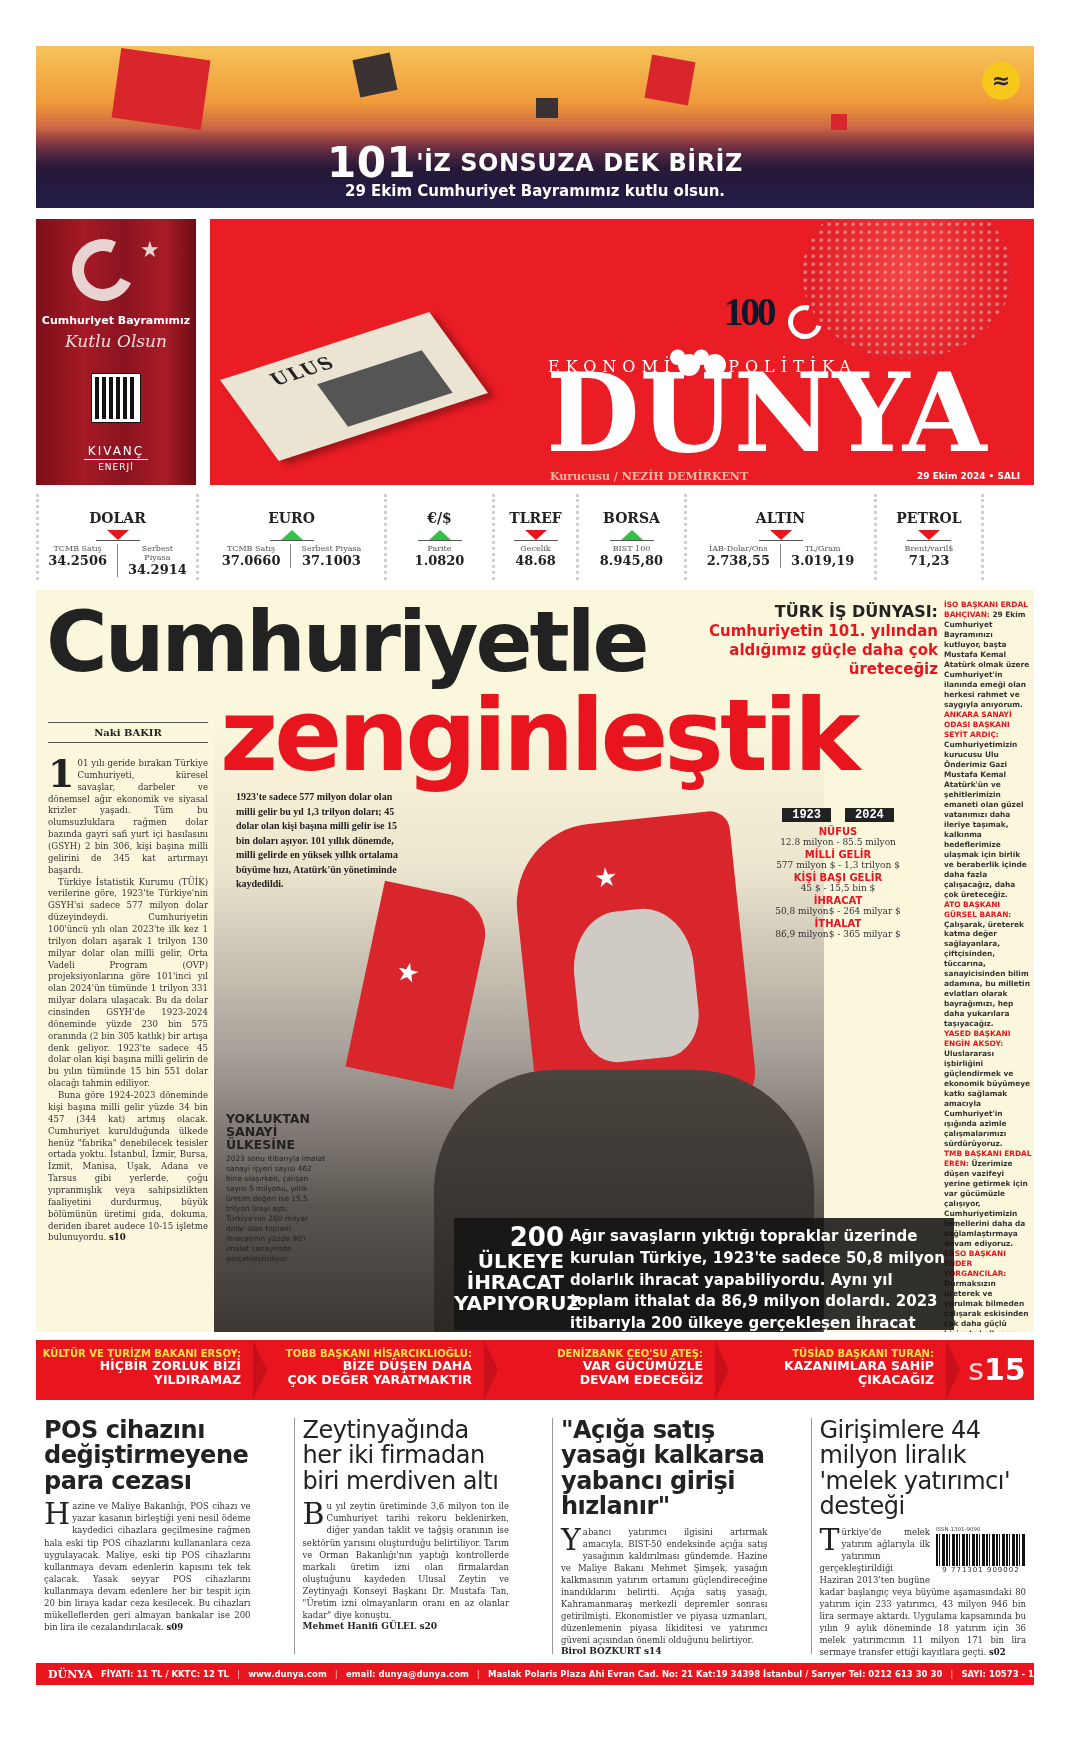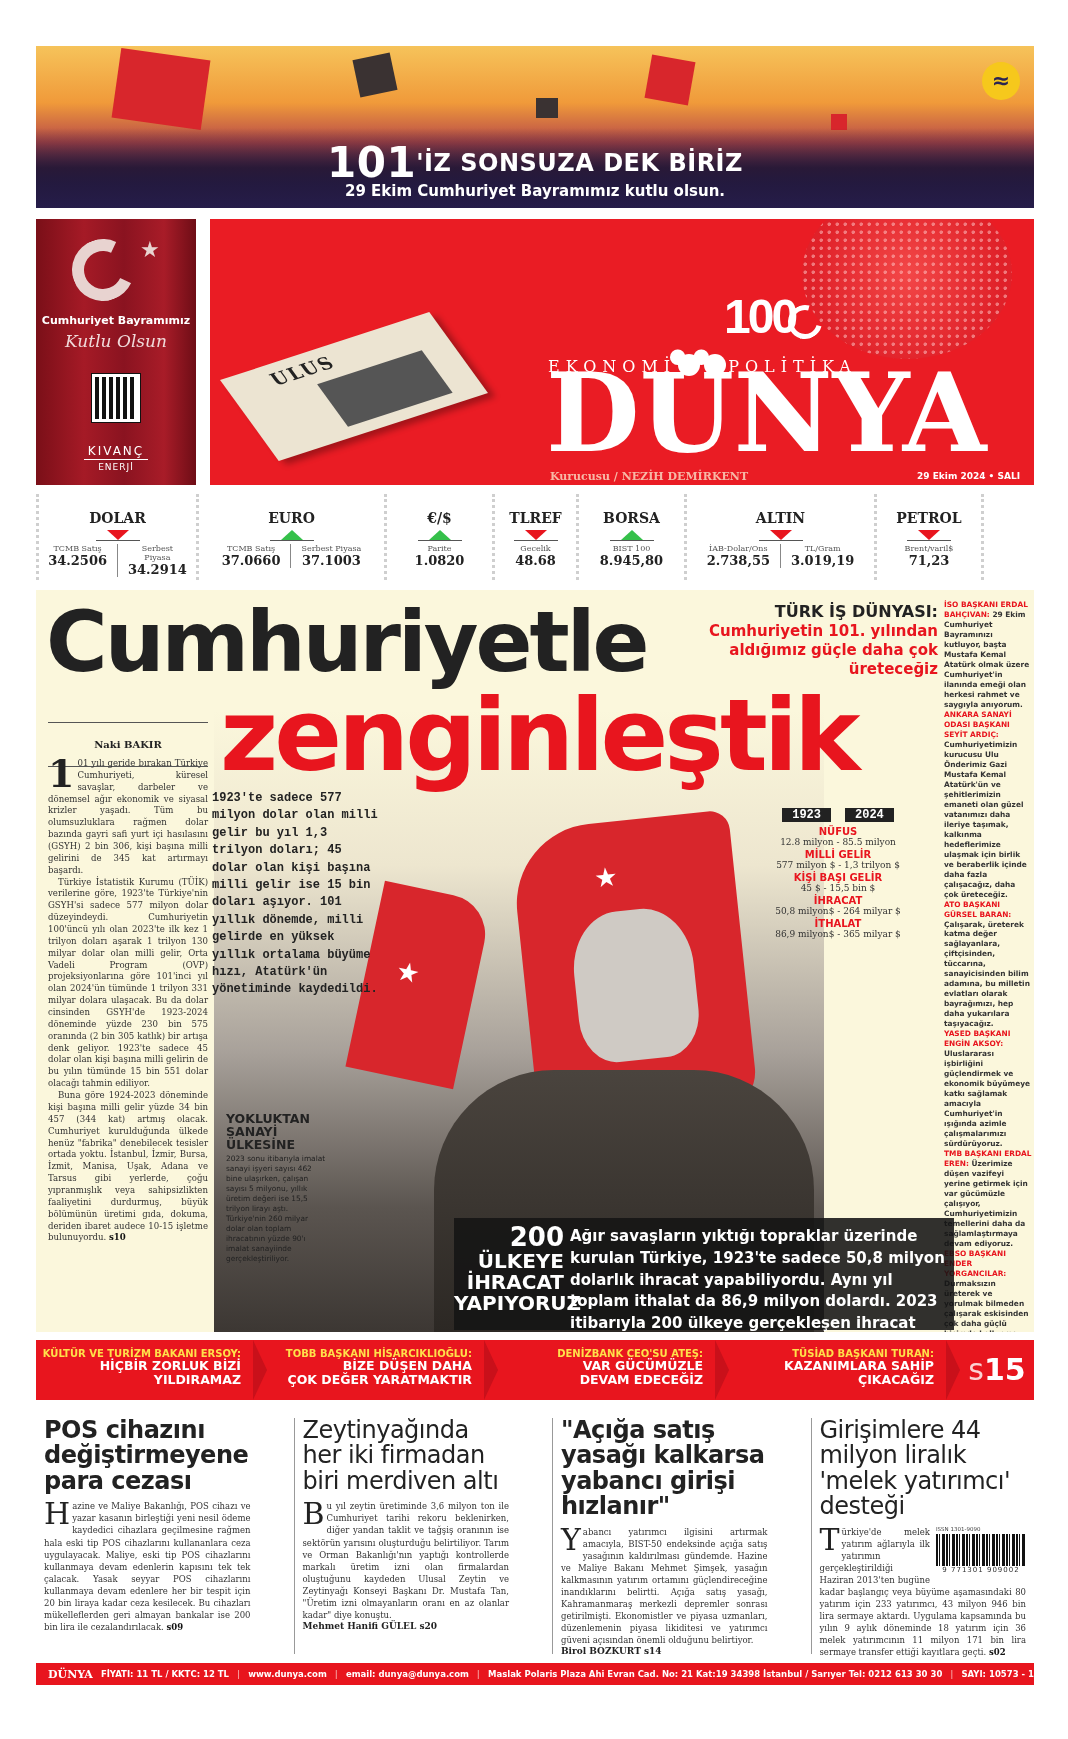--- a/index.html
+++ b/index.html
@@ -30,21 +30,21 @@
   .side-ad .brand2 { position: absolute; left: 0; right: 0; top: 243px; font-size: 9px; font-weight: normal; letter-spacing: 1px; }
   .side-ad .rule { position: absolute; left: 48px; right: 48px; top: 240px; height: 1px; background: #fff; }
 
   
   .masthead { position: absolute; left: 210px; top: 219px; width: 824px; height: 266px; background: #ea1c24; overflow: hidden; }
   .globe { position: absolute; right: 22px; top: -30px; width: 210px; height: 170px; border-radius: 50%;
     background: radial-gradient(circle at 40% 40%, rgba(255,200,200,0.55) 0 1.5px, transparent 2px) 0 0/8px 8px, radial-gradient(circle, #f44a4a 0%, #e0222a 70%); opacity: 0.95; }
   .newspaper { position: absolute; left: 34px; top: 120px; width: 220px; height: 95px; background: #ece4d2; transform: rotate(-18deg) skewX(18deg); box-shadow: 4px 6px 6px rgba(0,0,0,0.3); }
   .newspaper .np-title { position: absolute; left: 44px; top: 6px; font-family: "DejaVu Serif", serif; font-weight: bold; font-size: 18px; color: #222; letter-spacing: 2px; }
   .newspaper .np-photo { position: absolute; left: 80px; top: 34px; width: 110px; height: 50px; background: #555; }
-  .hundred { position: absolute; left: 514px; top: 70px; font-family: Liberation Sans, sans-serif; font-weight: bold; font-size: 48px; color: #ffffff; letter-spacing: -3px; }
+  .hundred { position: absolute; left: 514px; top: 70px; font-family: Liberation Serif, serif; font-weight: bold; font-size: 39px; color: #0f172a; letter-spacing: -3px; }
   .hundred-cres { position: absolute; left: 578px; top: 86px; width: 34px; height: 34px; border-radius: 50%; border: 5px solid #fff; border-right-color: transparent; transform: rotate(-30deg); }
   .ekonomi { position: absolute; left: 338px; top: 135px; font-family: "DejaVu Serif", serif; color: #fff; font-size: 16px; letter-spacing: 6px; }
   .ekonomi .dots { display: inline-block; width: 22px; height: 22px; background: #fff; border-radius: 50%; vertical-align: -4px; margin: 0 2px; }
   .dunya-logo { position: absolute; left: 336px; top: 140px; font-family: "DejaVu Serif", serif; font-weight: bold; color: #fff; font-size: 108px; letter-spacing: 0px; line-height: 1; }
   .founder { position: absolute; left: 340px; top: 251px; font-family: "DejaVu Serif", serif; font-size: 11px; color: #f7b8a6; font-weight: bold; }
   .issue-date { position: absolute; right: 14px; top: 252px; font-family: "DejaVu Sans", sans-serif; font-size: 9px; color: #fff; font-weight: bold; }
 
   
   .market { position: absolute; left: 36px; top: 494px; width: 998px; height: 86px; display: flex; }
   .mk { position: relative; text-align: center; border-left: 3px dotted #cfcfcf; }
@@ -67,28 +67,28 @@
   .flag { position: absolute; background: #d8262c; }
   .flag .st { position: absolute; color: #fff; font-size: 26px; font-family: "DejaVu Sans", sans-serif; }
   .portrait { position: absolute; background: #cfcac4; border-radius: 40% 40% 30% 30%; }
 
   .headline1 { position: absolute; left: 10px; top: 10px; font-family: "DejaVu Sans", sans-serif; font-weight: bold; font-size: 84px; color: #222; letter-spacing: -3px; line-height: 1; }
   .headline2 { position: absolute; left: 184px; top: 96px; font-family: "DejaVu Sans", sans-serif; font-weight: bold; font-size: 100px; color: #e8151e; letter-spacing: -4px; line-height: 1; }
 
   .turk-kicker { position: absolute; left: 600px; top: 12px; width: 302px; text-align: right; font-family: "DejaVu Sans", sans-serif; font-weight: bold; font-size: 16px; color: #222; }
   .turk-head { position: absolute; left: 600px; top: 32px; width: 302px; text-align: right; font-family: "DejaVu Sans", sans-serif; font-weight: bold; font-size: 15px; color: #e8151e; line-height: 1.25; }
 
-  .byline { position: absolute; left: 12px; top: 132px; width: 160px; border-top: 1px solid #555; border-bottom: 1px solid #555; text-align: center; padding: 16px 0; font-family: "DejaVu Serif", serif; font-weight: bold; font-size: 10px; }
+  .byline { position: absolute; left: 12px; top: 132px; width: 160px; border-top: 1px solid #555; border-bottom: 1px solid #555; text-align: center; padding: 4px 0; font-family: "DejaVu Serif", serif; font-weight: bold; font-size: 10px; }
   .body-col { position: absolute; left: 12px; top: 168px; width: 160px; font-family: "DejaVu Serif", serif; font-size: 8.6px; line-height: 1.38; color: #333; text-align: justify; }
   .body-col .drop { float: left; font-size: 38px; line-height: 0.85; margin-right: 3px; font-weight: bold; color: #222; }
   .body-col p { text-indent: 10px; }
   .body-col p:first-child { text-indent: 0; }
   .ref { font-weight: bold; color: #111; }
 
-  .deck { position: absolute; left: 176px; top: 200px; width: 172px; font-family: Liberation Mono, monospace; font-weight: bold; font-size: 12px; line-height: 1.45; color: #222; }
+  .deck { position: absolute; left: 200px; top: 200px; width: 172px; font-family: Liberation Serif, serif; font-weight: bold; font-size: 10px; line-height: 1.45; color: #222; }
 
   .stats { position: absolute; left: 716px; top: 218px; width: 172px; text-align: center; z-index: 2; }
   .years { display: flex; justify-content: center; gap: 14px; margin-bottom: 4px; position: relative; }
   .years span { background: #222; color: #fff; font-family: Liberation Mono, monospace; font-weight: bold; font-size: 12px; padding: 0 10px; }
   .stat-label { font-family: "DejaVu Sans", sans-serif; font-weight: bold; font-size: 10px; color: #e8151e; margin-top: 2px; }
   .stat-val { font-family: "DejaVu Serif", serif; font-size: 9px; color: #333; }
 
   .right-col { position: absolute; left: 908px; top: 10px; width: 88px; font-family: "DejaVu Sans", sans-serif; font-size: 7.4px; line-height: 1.35; color: #333; font-weight: bold; }
   .right-col .who { color: #e8151e; }
 

